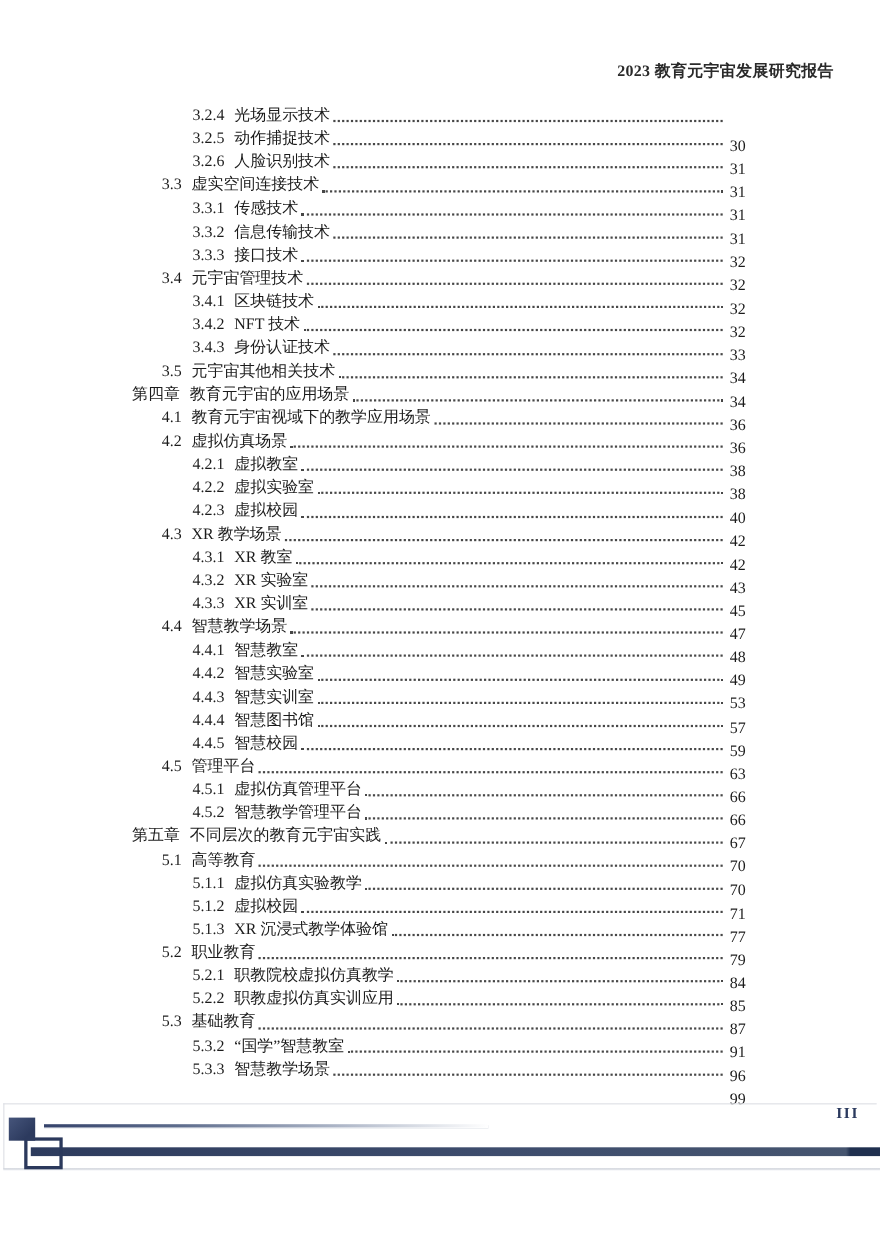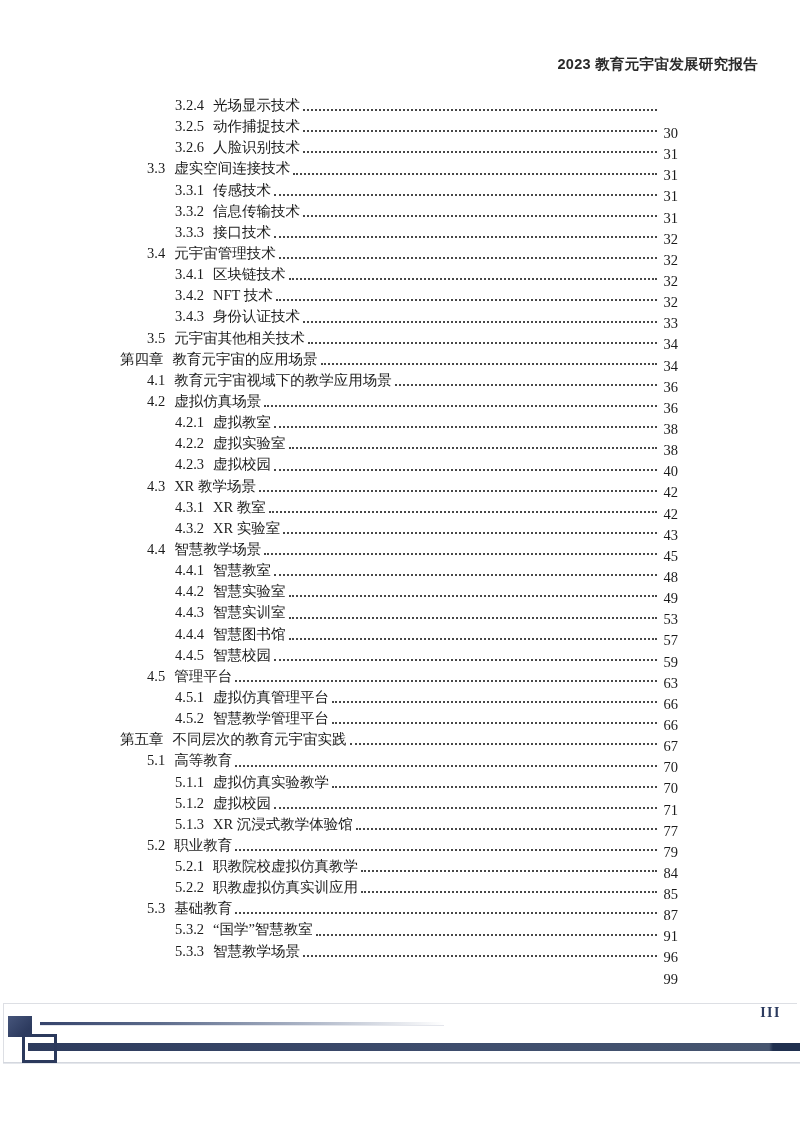--- a/index.html
+++ b/index.html
@@ -5,21 +5,21 @@
   html,body{margin:0;padding:0;}
   body{
     width:800px;height:1131px;background:#ffffff;position:relative;overflow:hidden;
     font-family:"Liberation Serif","DejaVu Serif",serif;
   }
   .page{position:absolute;inset:0;background:#ffffff;}
 
   
   .header-title{
     position:absolute;top:55px;right:42px;
-    font-family:Liberation Sans, sans-serif;
+    font-family:Liberation Serif, serif;
     font-weight:bold;font-size:14.5px;color:#2a2a2a;letter-spacing:.3px;
     white-space:nowrap;
   }
 
   
   .toc{position:absolute;top:95px;left:120px;width:558px;}
   .toc-row{
     display:flex;align-items:flex-start;
     height:21.15px;line-height:21.15px;
     font-size:14.5px;color:#1b1b1b;white-space:nowrap;cursor:default;justify-content:flex-end;
@@ -212,20 +212,26 @@
       <span class="pagenum">43</span>
     </div>
 
     <div class="toc-row lvl3">
       <span class="num">4.3.2</span>
       <span class="title">XR 实验室</span>
       <span class="leader"></span>
       <span class="pagenum">45</span>
     </div>
 
+    <div class="toc-row lvl3">
+      <span class="num">4.3.3</span>
+      <span class="title">XR 实训室</span>
+      <span class="leader"></span>
+      <span class="pagenum">47</span>
+    </div>
 
     <div class="toc-row lvl2">
       <span class="num">4.4</span>
       <span class="title">智慧教学场景</span>
       <span class="leader"></span>
       <span class="pagenum">48</span>
     </div>
 
     <div class="toc-row lvl3">
       <span class="num">4.4.1</span>

